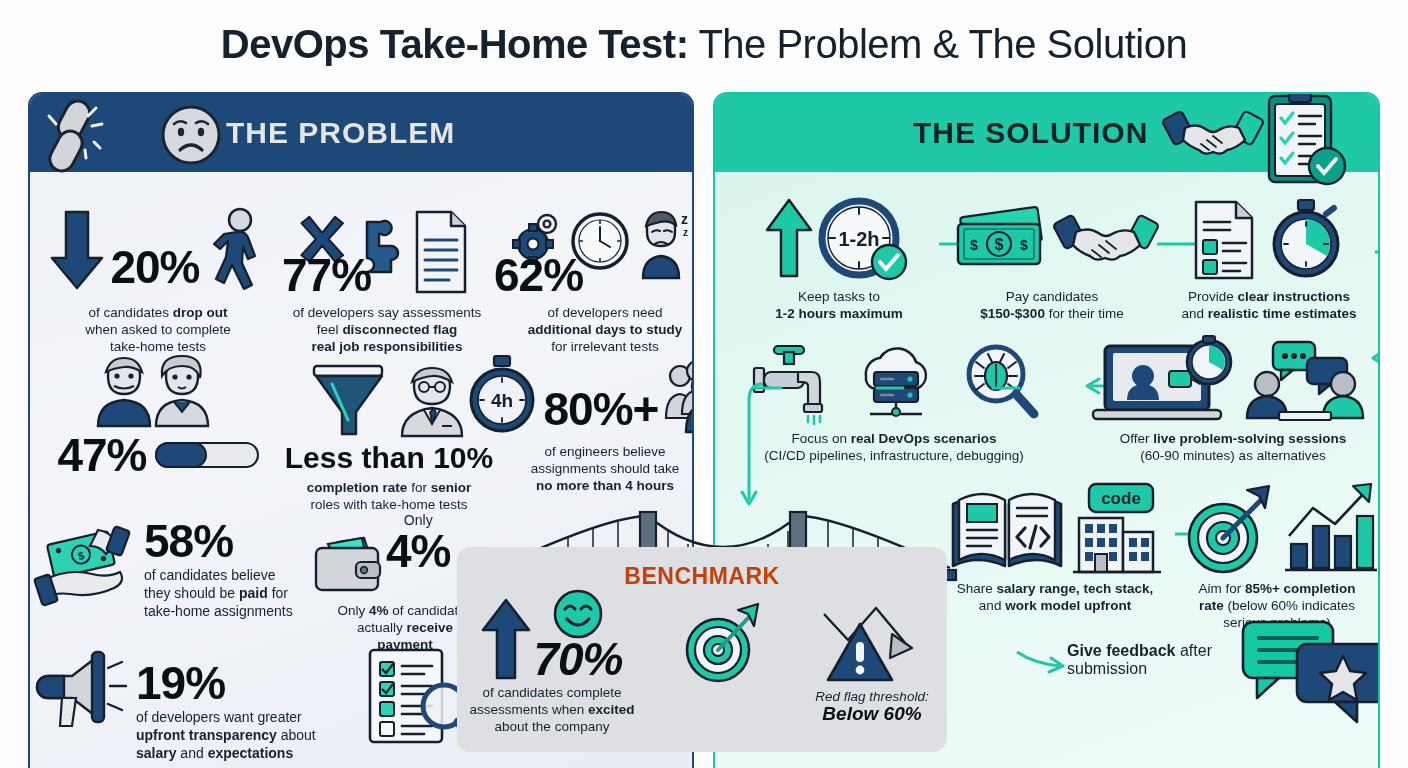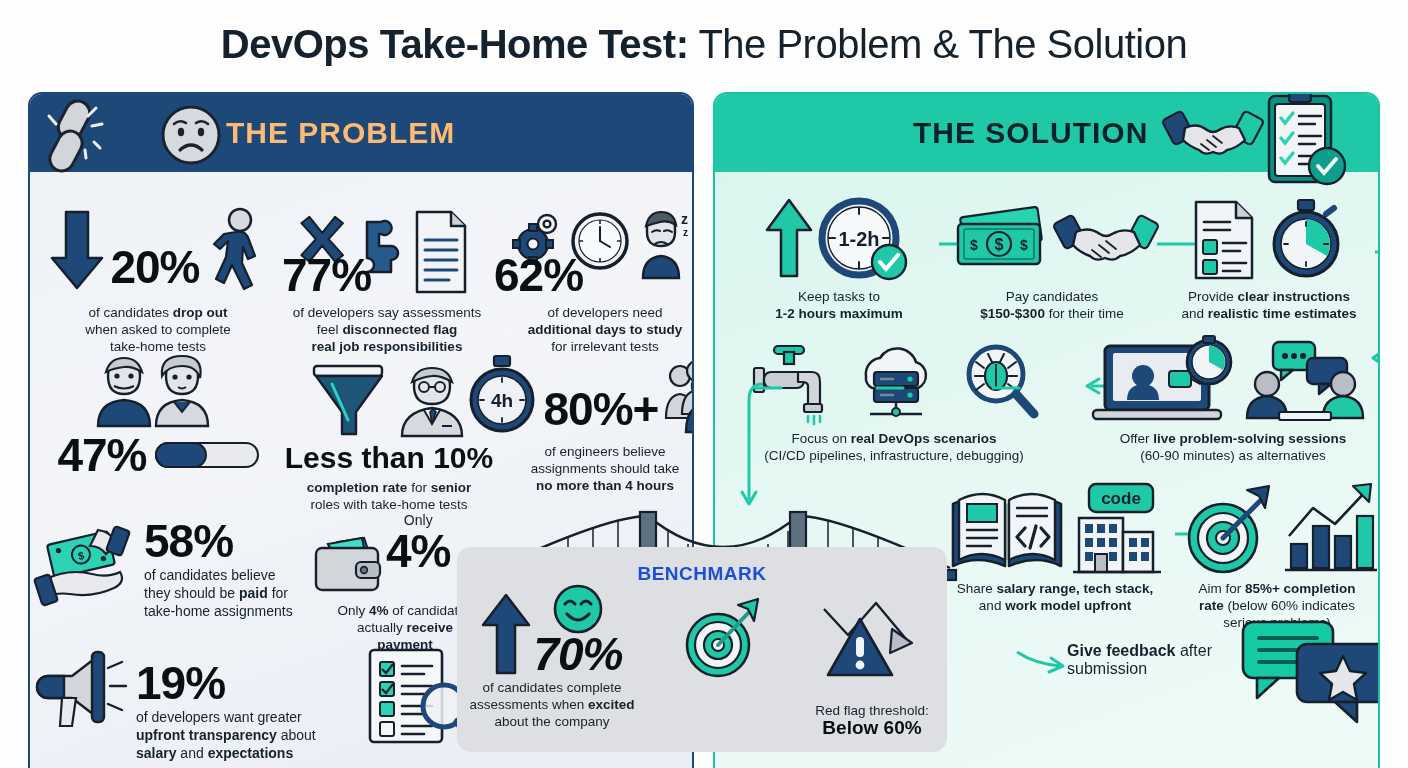--- a/index.html
+++ b/index.html
@@ -40,39 +40,39 @@
   }
   .panel-head {
     position: relative; height: 78px;
     display: flex; align-items: center;
   }
   .head-problem { background: #1e4878; }
   .head-solution { background: #1fc9a8; }
   .head-title {
     font-size: 30px; font-weight: 700; letter-spacing: 1px;
   }
-  .head-problem .head-title { color:#fdba74; margin-left: 196px; }
+  .head-problem .head-title { color:#e5e5e5; margin-left: 196px; }
   .head-solution .head-title { color:#0c2027; margin-left: 198px; }
 
   
   .blk { position: absolute; text-align: center; }
   .cap { font-size: 13.5px; line-height: 17px; color:#15222e; }
   .cap b { font-weight: 700; }
   .big { font-size: 46px; font-weight: 700; color:#0a0f14; line-height: 46px; letter-spacing:-1px; }
   .big-md { font-size: 30px; font-weight: 700; color:#0a0f14; line-height: 32px; }
   .small-lbl { font-size: 14px; color:#15222e; line-height:16px; }
   .row-icons { display:flex; align-items:flex-end; justify-content:center; gap:4px; }
 
   
   .benchmark {
     position: absolute; left: 457px; top: 547px; width: 490px; height: 205px;
     background: #dddfe3; border-radius: 14px;
   }
   .bm-title {
-    text-align:center; font-size: 19px; font-weight: 700; color:#1d4ed8;
+    text-align:center; font-size: 23px; font-weight: 700; color:#c2410c;
     margin-top: 16px; letter-spacing: 0.5px;
   }
   .bm-cols { display:flex; margin-top: 4px; }
   .bm-col { flex:1; text-align:center; }
   .bm-cap { font-size: 13.5px; line-height: 17px; color:#15222e; }
   .bm-cap b { font-weight: 700; }
   .bm-strong { font-size: 19px; font-weight: 700; color:#0a0f14; }
 
   svg { display:block; overflow: visible; }
 </style>
@@ -802,20 +802,20 @@
       </div>
 
       <div class="bm-col">
         <svg width="104" height="88" viewBox="0 0 104 88" style="margin:6px auto 0">
           <path d="M4 14 L28 40 L56 8 L86 44" fill="none" stroke="#16202c" stroke-width="2.4" stroke-linejoin="round"></path>
           <path d="M72 34 l20 14 -22 10 z" fill="#b9bec6" stroke="#16202c" stroke-width="2.2" stroke-linejoin="round"></path>
           <path d="M40 24 L72 80 H8 z" fill="#1e4878" stroke="#16202c" stroke-width="2.6" stroke-linejoin="round"></path>
           <rect x="36" y="42" width="8" height="20" rx="4" fill="#f2f5f7"></rect>
           <circle cx="40" cy="70" r="4.4" fill="#f2f5f7"></circle>
         </svg>
-        <div class="bm-cap" style="margin-top:19px;">
+        <div class="bm-cap" style="margin-top:0;font-style:italic;">
           <span>Red flag threshold:</span><br><span class="bm-strong">Below 60%</span>
         </div>
       </div>
     </div>
   </div>
 
 </div>
 
 </body></html>

